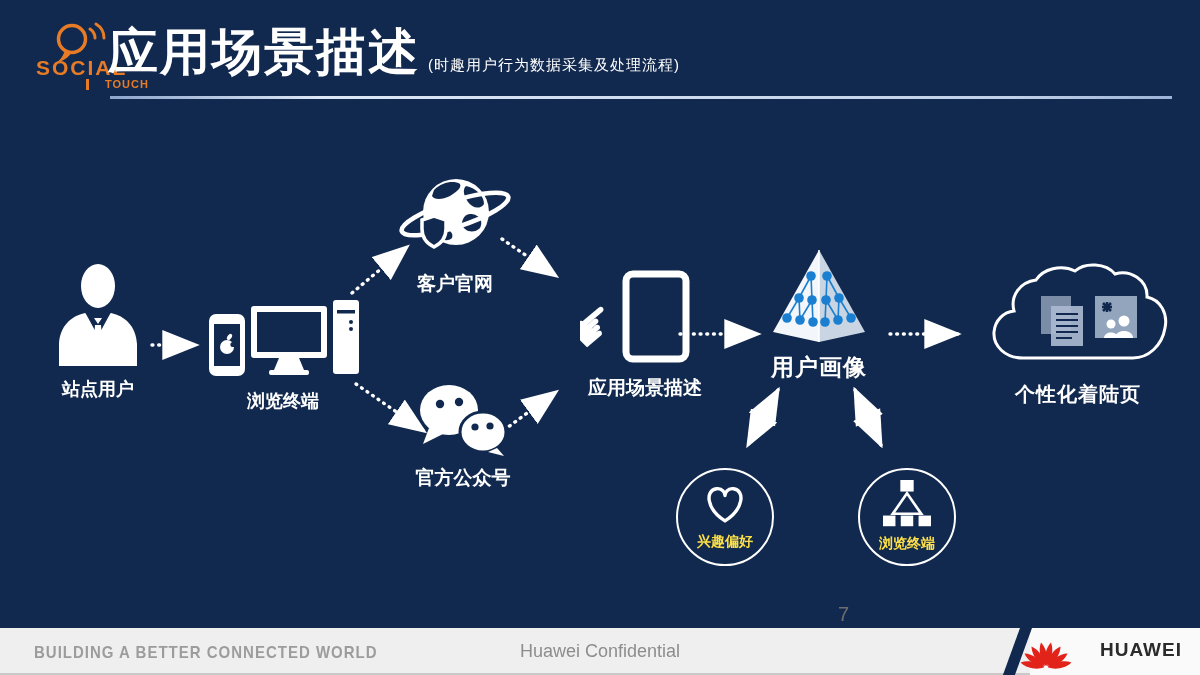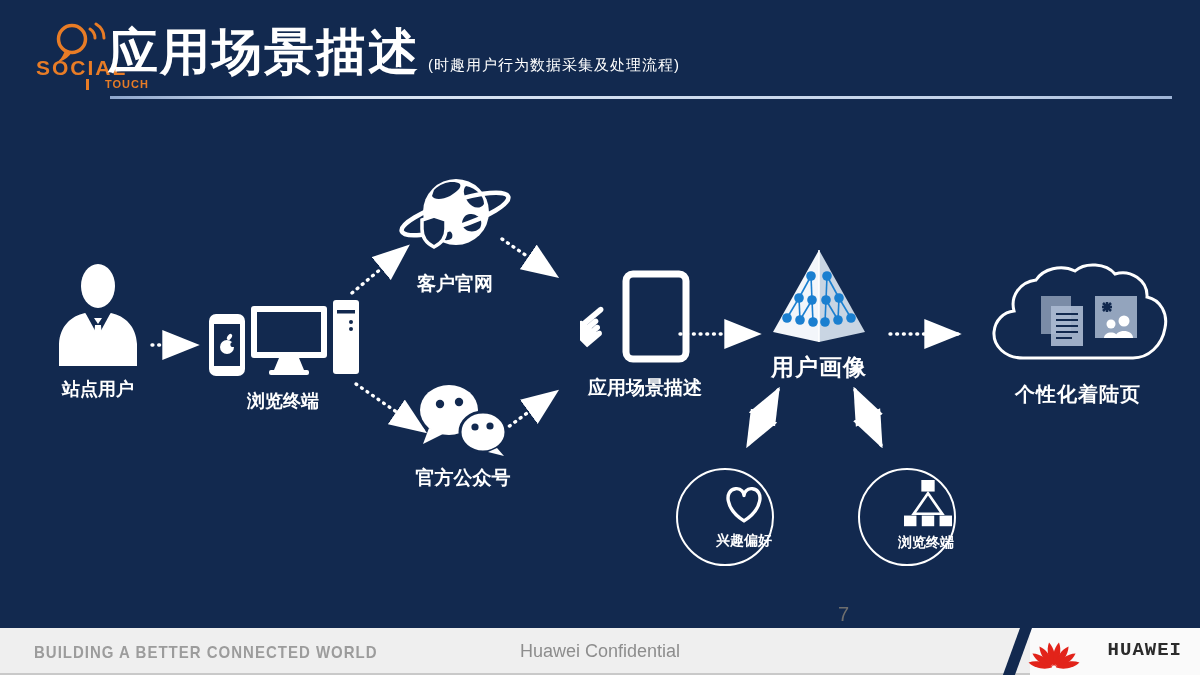--- a/index.html
+++ b/index.html
@@ -21,35 +21,35 @@
   .underline{position:absolute;left:110px;top:96px;width:1062px;height:3px;
     background:linear-gradient(to right,#8ea6cc,#dde7f5 20%,#c0d0e8 85%,#9db3d6);}
   
   .node{position:absolute;text-align:center;color:#fff;}
   .node .lbl{display:block;font-weight:bold;}
   .f18 .lbl{font-size:18px;margin-top:7px;}
   .f19 .lbl{font-size:19px;margin-top:5px;}
   .f23 .lbl{font-size:23px;margin-top:4px;letter-spacing:1px;}
   .f20 .lbl{font-size:20px;margin-top:11px;letter-spacing:1px;}
   .circle-node{position:absolute;width:94px;height:94px;border:2.5px solid #fff;
-    border-radius:50%;text-align:right;color:#ffffff;}
+    border-radius:50%;text-align:center;color:#fde047;font-family:Liberation Mono, monospace;}
   .circle-node .lbl{display:block;font-size:14px;font-weight:bold;margin-top:2px;}
   .arrows{position:absolute;left:0;top:0;pointer-events:none;}
   
   .footer-bar{position:absolute;left:0;bottom:0;width:1200px;height:47px;background:#EFEFEF;
     border-bottom:2px solid #c9c9c9;box-sizing:border-box;}
   .footer-right{position:absolute;left:1030px;bottom:0;width:170px;height:47px;background:#FAFAFA;}
   .footer-slash{position:absolute;left:1020px;bottom:0;width:12px;height:47px;background:#12294F;
     transform:skewX(-20deg);transform-origin:top left;}
   .slogan{position:absolute;left:34px;bottom:14px;font-size:15px;color:#9C9C9C;
     letter-spacing:1px;font-weight:bold;transform:scaleY(1.12);transform-origin:bottom left;}
   .confidential{position:absolute;left:0;bottom:13px;width:1200px;text-align:center;
     font-size:18px;color:#8D8D8D;}
   .pagenum{position:absolute;left:838px;top:603px;font-size:20px;color:#6E6E6E;}
-  .huawei{position:absolute;right:18px;bottom:6px;display:flex;align-items:center;gap:24px;font-family:Liberation Mono, monospace;}
+  .huawei{position:absolute;right:18px;bottom:6px;display:flex;align-items:center;gap:24px;}
   .huawei .word{font-size:19px;font-weight:bold;color:#2B2B2B;letter-spacing:1px;}
 </style>
 </head>
 <body>
 
 <div class="slide">
 
   <div class="logo">
     <svg width="66" height="40" viewBox="0 0 66 40">
       <circle cx="28" cy="17" r="13.5" fill="none" stroke="#E87C26" stroke-width="3.5"></circle>

